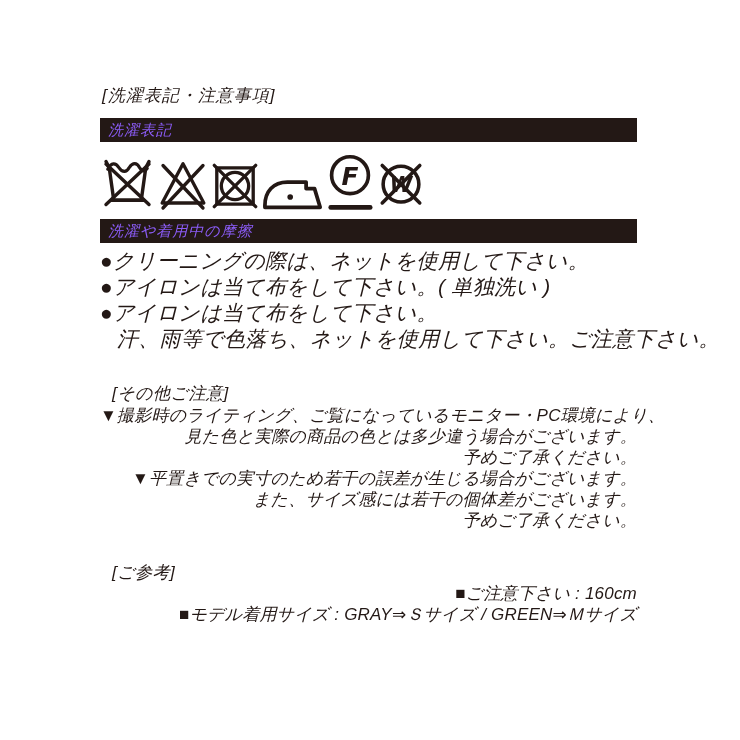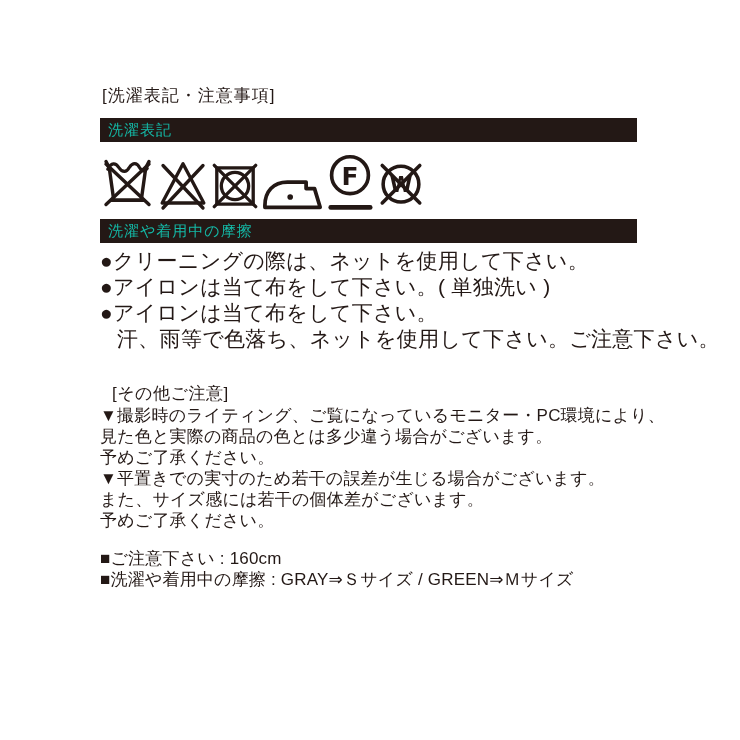--- a/index.html
+++ b/index.html
@@ -8,40 +8,41 @@
     font-family: "Liberation Sans", "DejaVu Sans", sans-serif;
     -webkit-font-smoothing: antialiased;
   }
   .canvas {
     position: relative;
     width: 740px;
     height: 660px;
     background: #ffffff;
     overflow: hidden;
     color: #231815;
+    font-style: italic;
   }
   .content {
     position: absolute;
     left: 100px;
     top: 86px;
     width: 537px;
   }
   .page-heading {
     font-size: 17px;
     line-height: 20px;
     font-weight: normal;
     letter-spacing: 1px;
     padding-left: 2px;
     margin-bottom: 12px;
     white-space: nowrap;
   }
   .section-bar {
     height: 24px;
     background: #231815;
-    color: #14b8a6;
+    color: #8b5cf6;
     font-size: 15px;
     line-height: 24px;
     padding-left: 8px;
     letter-spacing: 1px;
     white-space: nowrap;
   }
   .symbols-row {
     margin-top: 8px;
     height: 62px;
     display: flex;
@@ -68,20 +69,21 @@
     line-height: 22px;
     padding-left: 12px;
     letter-spacing: 0.5px;
     white-space: nowrap;
     margin-top: 31px;
   }
   .other-section .line, .reference-section .line {
     line-height: 21px;
     letter-spacing: 0.2px;
     white-space: nowrap;
+    text-align: right;
   }
   .reference-section { margin-top: 17px; font-size: 17px; }
   .reference-section .bracket-heading { line-height: 21px; }
   svg .stroke {
     fill: none;
     stroke: #231815;
     stroke-linecap: round;
     stroke-linejoin: round;
   }
   svg .fill { fill: #231815; stroke: none; }
@@ -175,18 +177,19 @@
       <h2 class="bracket-heading">[その他ご注意]</h2>
       <div class="line">▼撮影時のライティング、ご覧になっているモニター・PC環境により、</div>
       <div class="line">見た色と実際の商品の色とは多少違う場合がございます。</div>
       <div class="line">予めご了承ください。</div>
       <div class="line">▼平置きでの実寸のため若干の誤差が生じる場合がございます。</div>
       <div class="line">また、サイズ感には若干の個体差がございます。</div>
       <div class="line">予めご了承ください。</div>
     </div>
 
     <div class="reference-section">
+      <h2 class="bracket-heading">[ご参考]</h2>
       <div class="line">■ご注意下さい : 160cm</div>
-      <div class="line">■洗濯や着用中の摩擦 : GRAY⇒Ｓサイズ / GREEN⇒Ｍサイズ</div>
+      <div class="line">■モデル着用サイズ : GRAY⇒Ｓサイズ / GREEN⇒Ｍサイズ</div>
     </div>
 
   </div>
 </div>
 
 </body></html>

